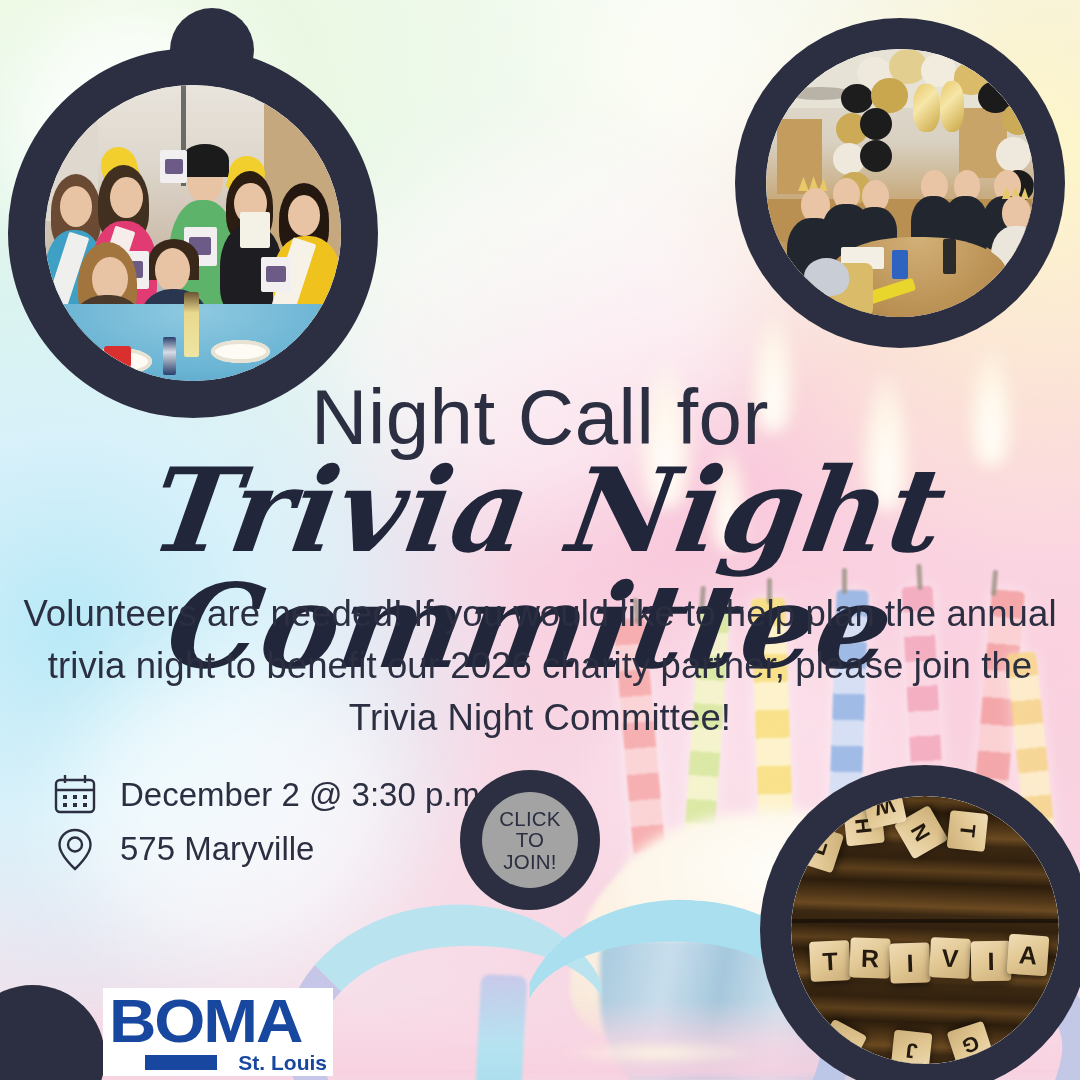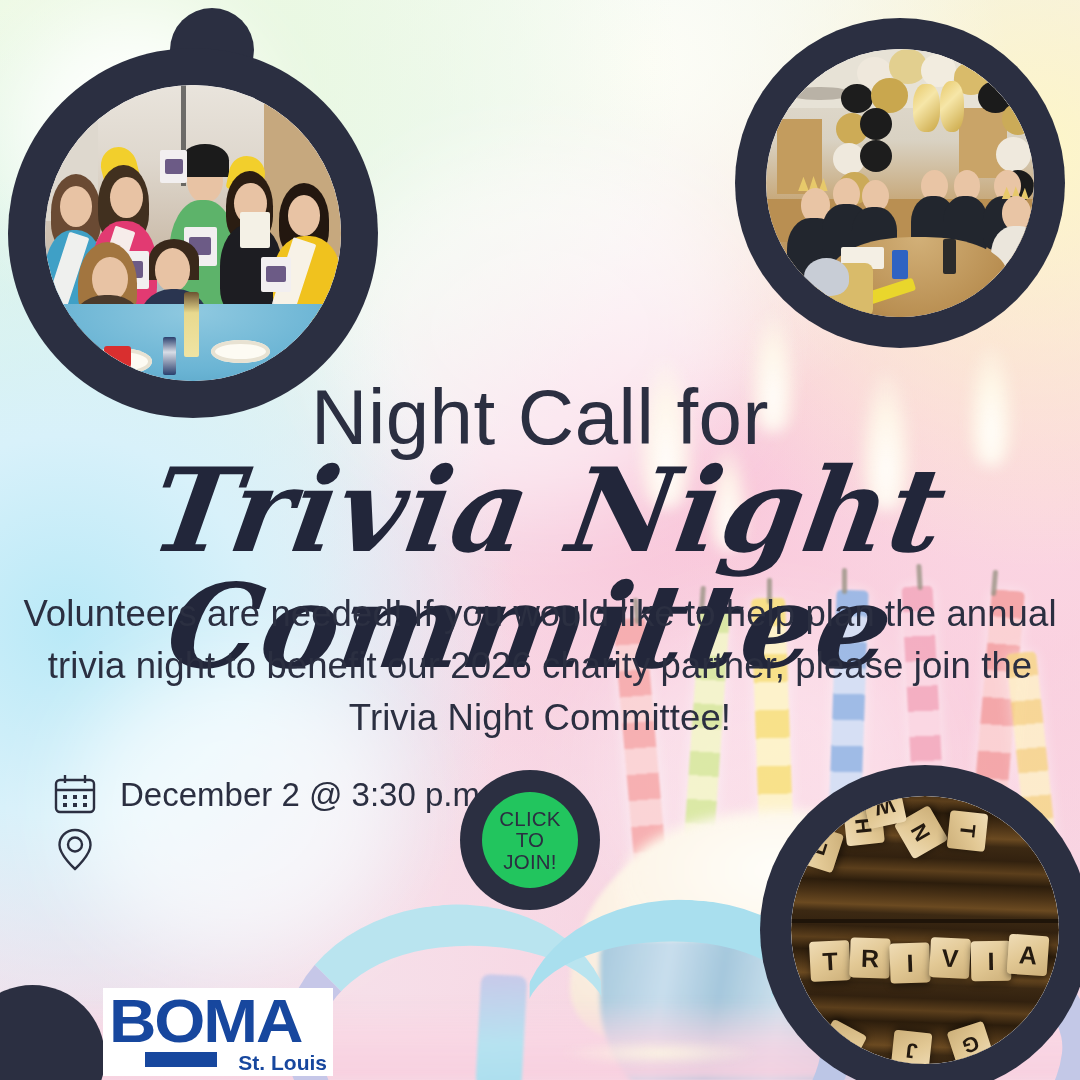--- a/index.html
+++ b/index.html
@@ -153,35 +153,35 @@
   .r-date{left:52px;top:772px;}
   .r-loc{left:52px;top:826px;}
   .ico{width:46px;height:46px;flex:0 0 46px;}
 
   
   .cta{
     position:absolute;left:460px;top:770px;width:140px;height:140px;border-radius:50%;
     background:#2b2f41;display:flex;align-items:center;justify-content:center;
   }
   .cta-in{
-    width:96px;height:96px;border-radius:50%;background:#22c55e;
+    width:96px;height:96px;border-radius:50%;background:#a3a3a3;
     display:flex;flex-direction:column;align-items:center;justify-content:center;
     color:#2b2f41;font-size:20.5px;line-height:1.04;font-weight:400;
     font-family:"Liberation Sans",sans-serif;letter-spacing:.2px;
   }
 
   
   .corner-dot{position:absolute;left:-40px;top:985px;width:145px;height:145px;
               border-radius:50%;background:#2b2f41;}
   .logo{position:absolute;left:103px;top:988px;width:230px;height:88px;background:#ffffff;
         padding:4px 6px 5px 6px;box-sizing:border-box;}
   .logo-word{color:#17479e;font-size:62px;font-weight:700;line-height:.92;
              font-family:"Liberation Sans",sans-serif;letter-spacing:-2px;
              transform:scaleX(1.06);transform-origin:left center;}
-  .logo-bar{display:flex;align-items:flex-start;gap:21px;margin-top:3px;padding-left:36px;}
+  .logo-bar{display:flex;align-items:center;gap:21px;margin-top:3px;padding-left:36px;}
   .logo-rule{flex:1;height:15px;background:#17479e;}
   .logo-sub{color:#17479e;font-size:21px;font-weight:700;line-height:1;
             font-family:"Liberation Sans",sans-serif;white-space:nowrap;}
 </style>
 </head>
 <body>
 
 <div id="poster">
 
   <div class="bg-base"></div>
@@ -410,20 +410,21 @@
     <span class="txt">December 2 @ 3:30 p.m.</span>
   </div>
 
   <div class="detail-row r-loc">
     <span class="ico">
       <svg viewBox="0 0 46 46" width="46" height="46" fill="none" stroke="#2b2f41" stroke-width="2.4">
         <path d="M23 4 C14 4 7.5 10.6 7.5 19 C7.5 29 23 43 23 43 C23 43 38.5 29 38.5 19 C38.5 10.6 32 4 23 4 Z"></path>
         <circle cx="23" cy="18.5" r="7"></circle>
       </svg>
     </span>
+    <span class="txt">575 Maryville</span>
   </div>
 
   <div class="cta">
     <div class="cta-in">
       <span>CLICK</span>
       <span>TO</span>
       <span>JOIN!</span>
     </div>
   </div>
 

